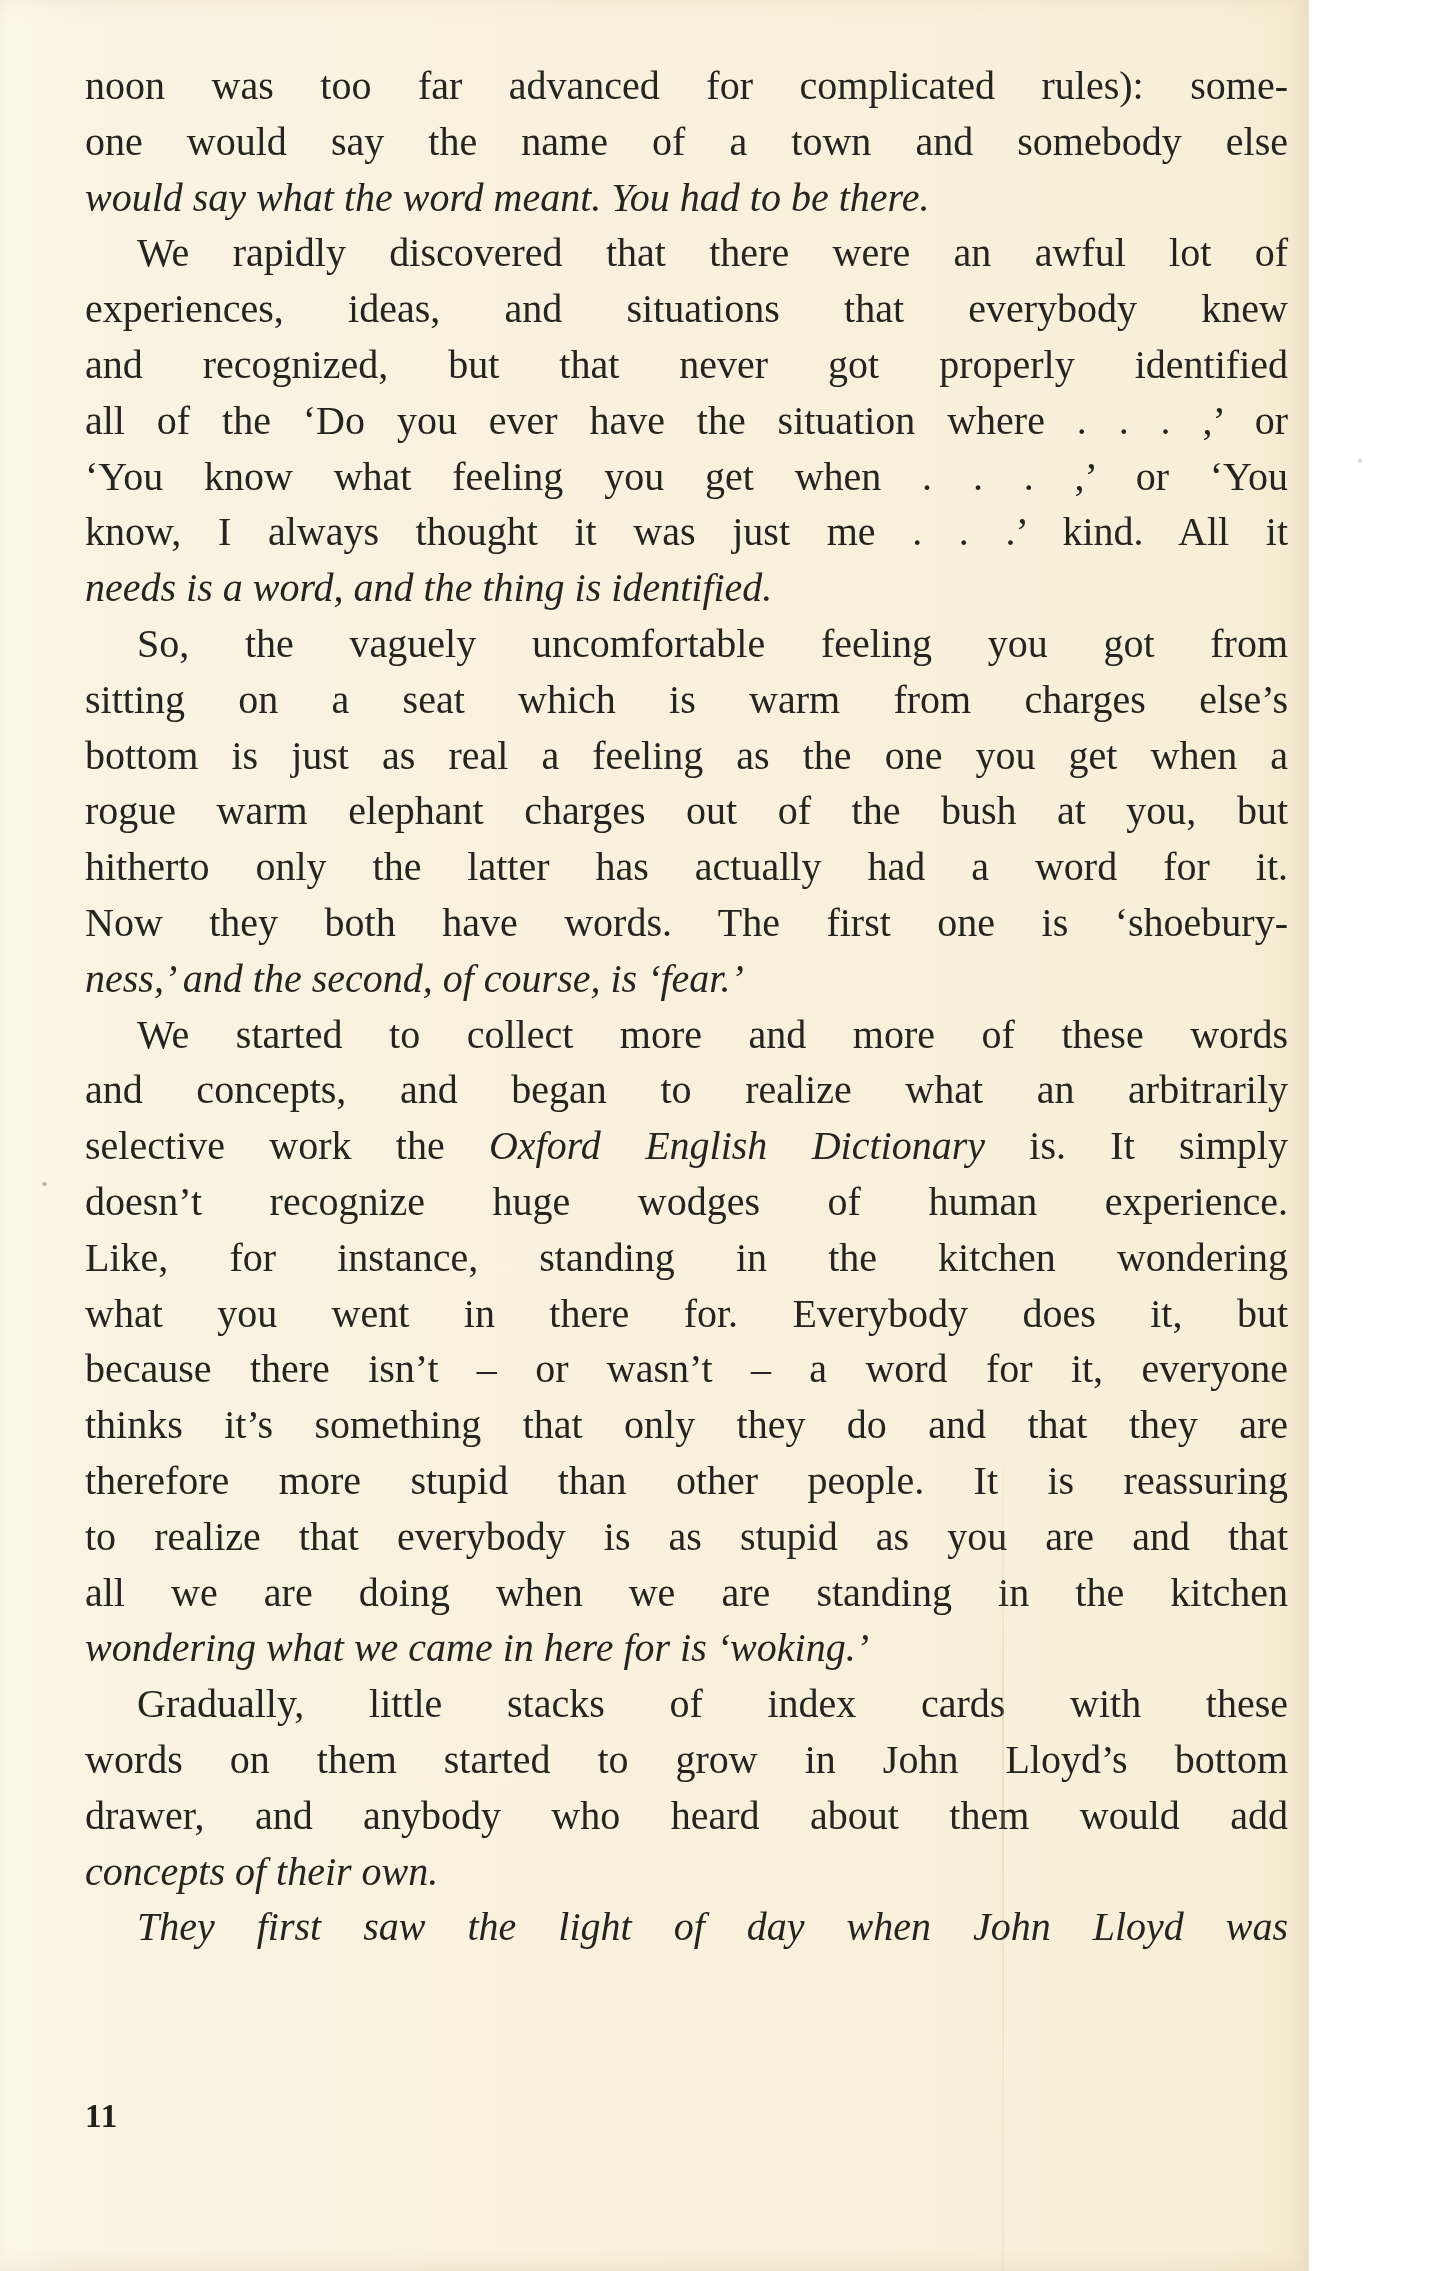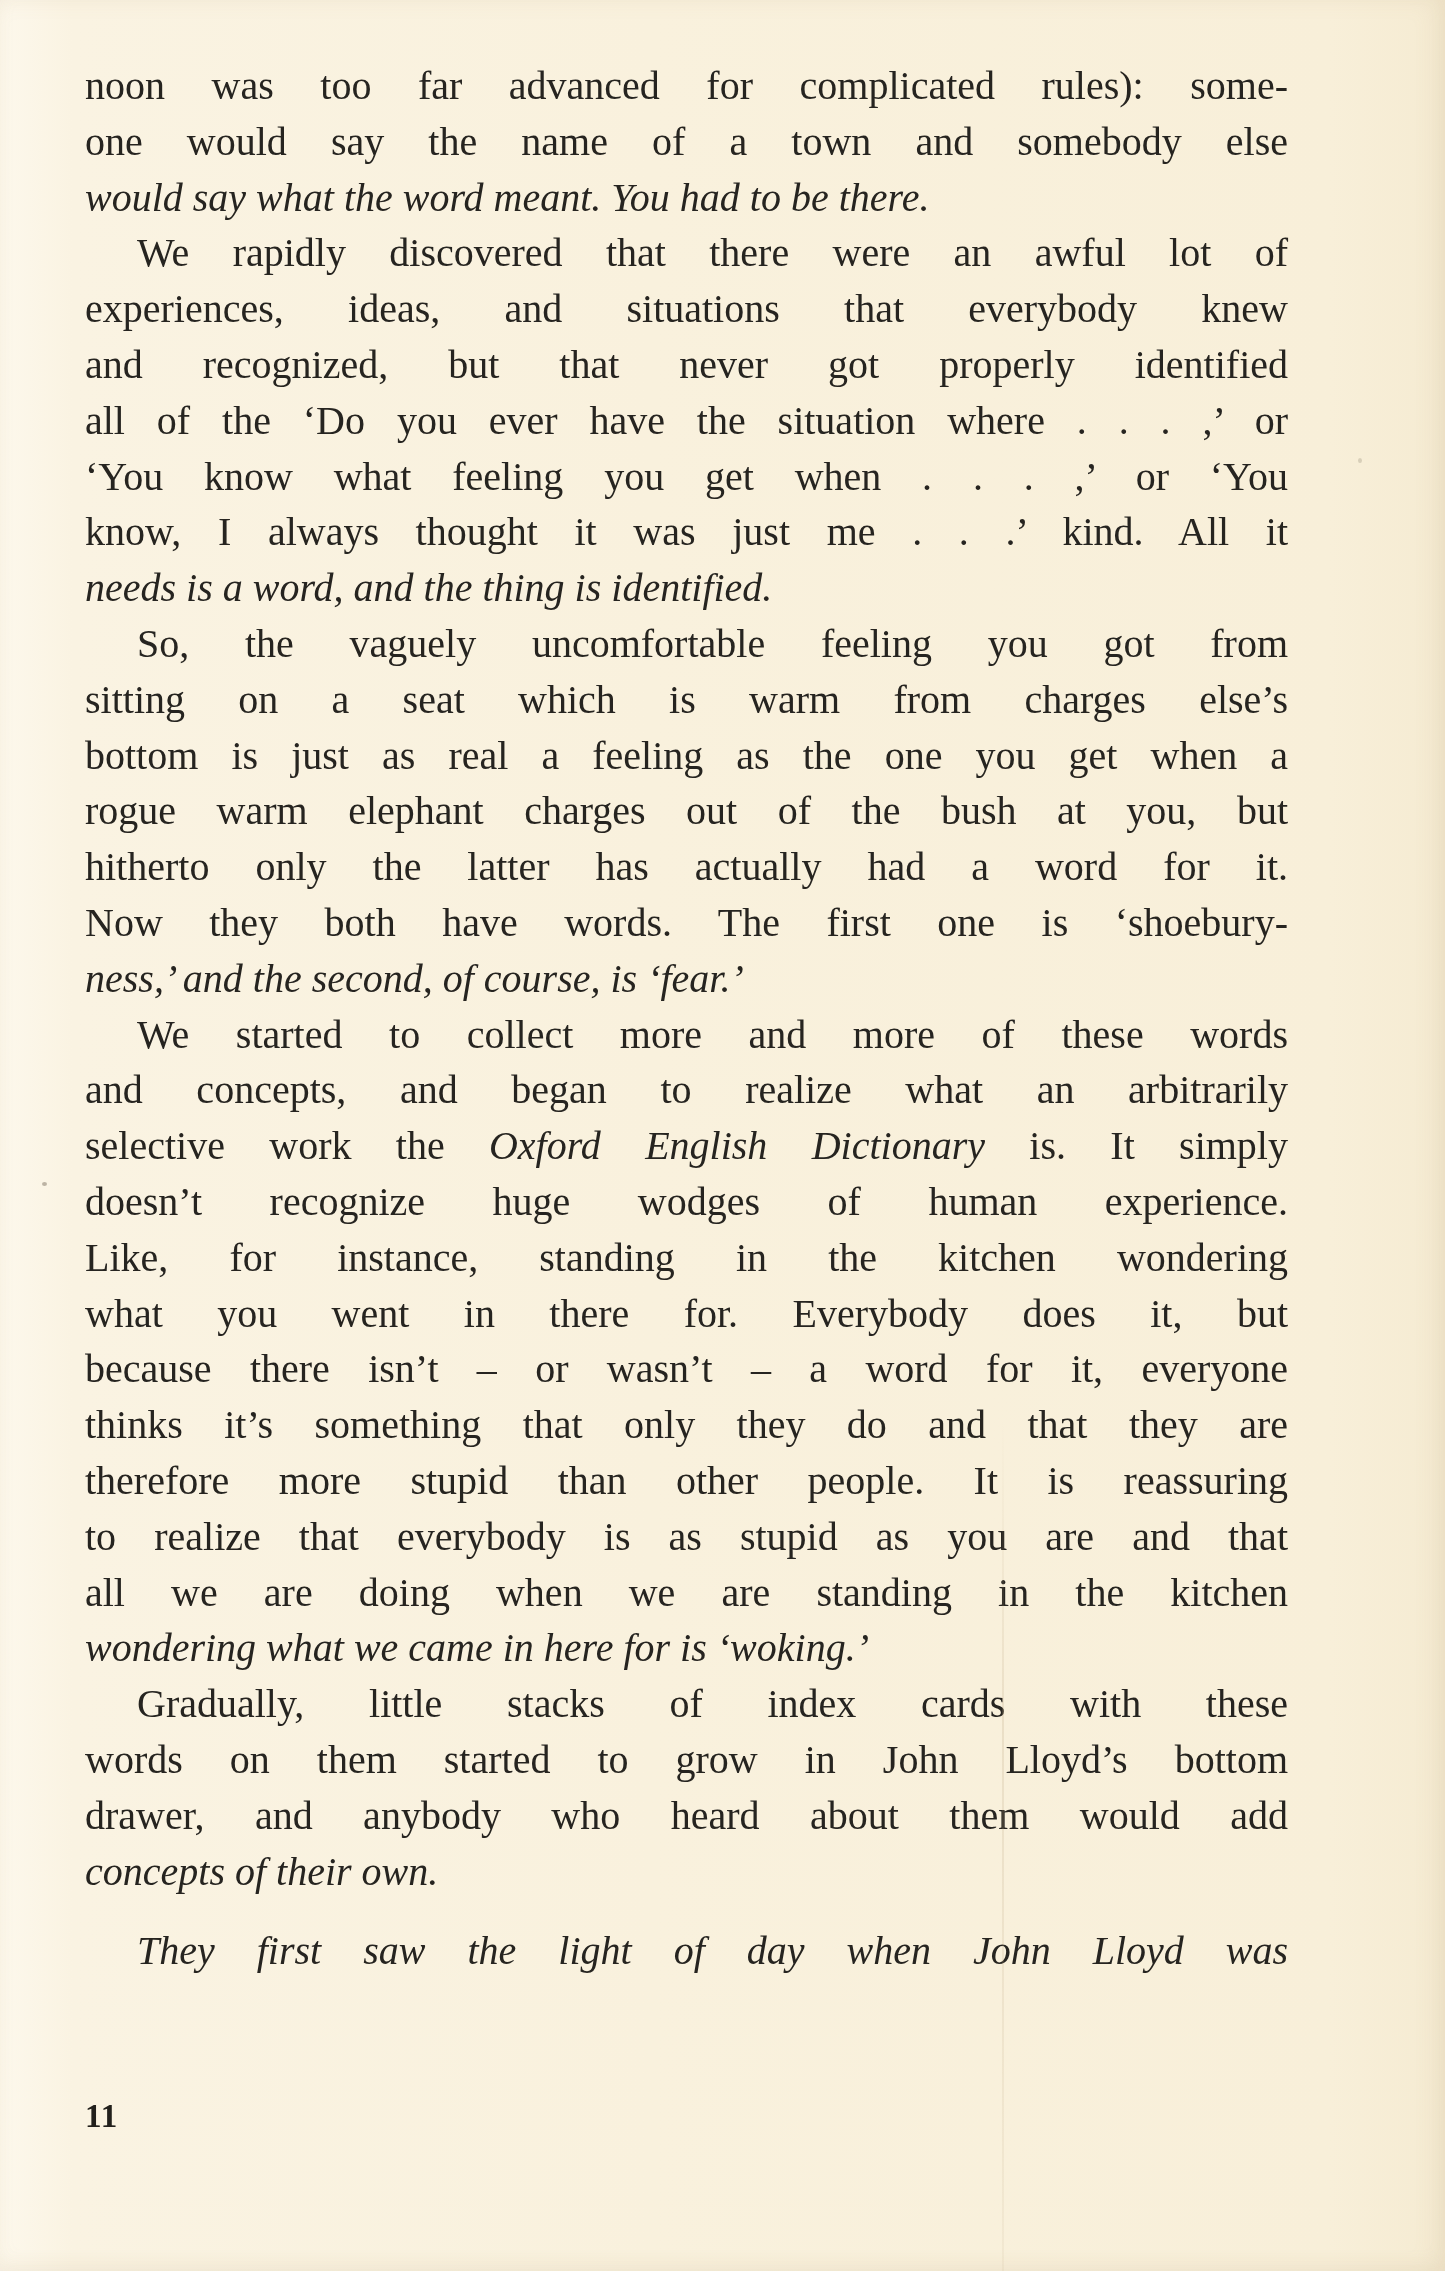--- a/index.html
+++ b/index.html
@@ -3,38 +3,39 @@
 <meta charset="utf-8">
 <style>
   html, body { margin: 0; padding: 0; }
   body {
     width: 1445px; height: 2271px;
     font-family: "Liberation Serif", "DejaVu Serif", serif;
     overflow: hidden;
   }
   .page {
     position: relative;
-    width: 1445px; height: 2271px;
+    width: 1274px; height: 2271px;
     background: linear-gradient(90deg, #fdf8ec 0%, #faf3e2 5%, #f9f1dd 45%, #f8efd9 92%, #f5ebd2 100%);
     box-shadow: inset -10px 0 22px rgba(176,148,105,0.10), inset 0 -8px 18px rgba(176,148,105,0.06);
     color: #262420;
+    padding-left: 35px;
   }
   .text-block {
     position: absolute;
     left: 85px; top: 58px; width: 1203px;
     font-size: 40px;
   }
   .para { margin: 0; padding: 0; }
   .para .line {
     line-height: 55.8px;
     text-align: justify;
     text-align-last: justify;
   }
   .para .line:last-child { text-align-last: left; font-style: italic; }
-  .para.justify-last .line:last-child { text-align-last: justify; margin-top: 24px; }
+  .para.justify-last .line:last-child { text-align-last: justify; }
   .para.indent .line:first-child { text-indent: 52px; }
   .page-number {
     position: absolute;
     left: 85px; top: 2098px; width: 1203px;
     text-align: left;
     font-size: 33px;
     font-weight: 700;
     letter-spacing: 1px;
     color: #22201c;
   }

